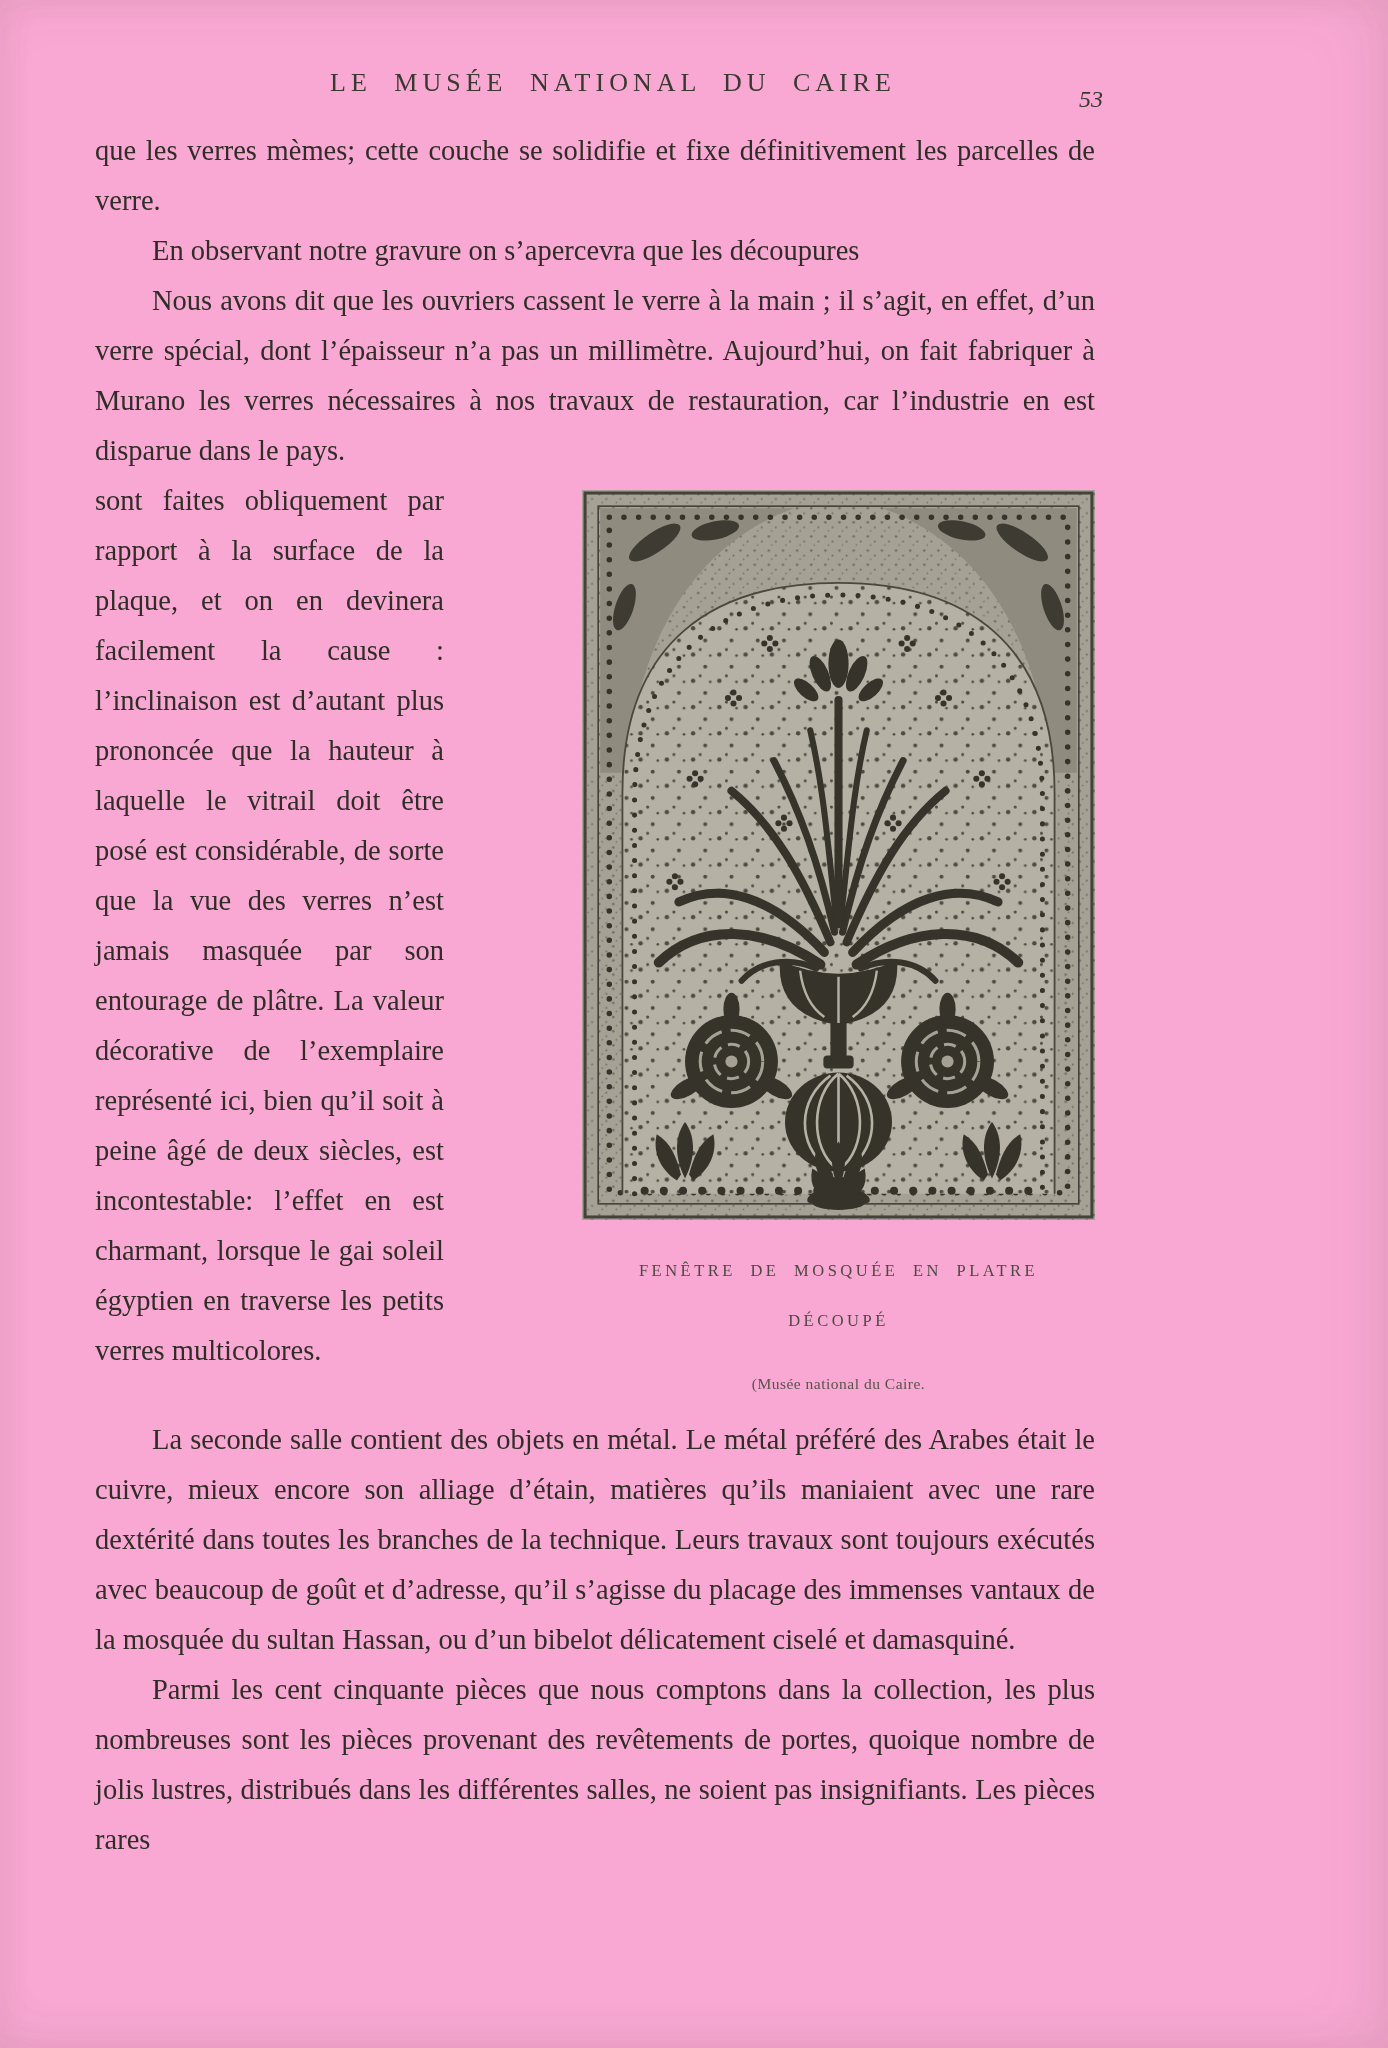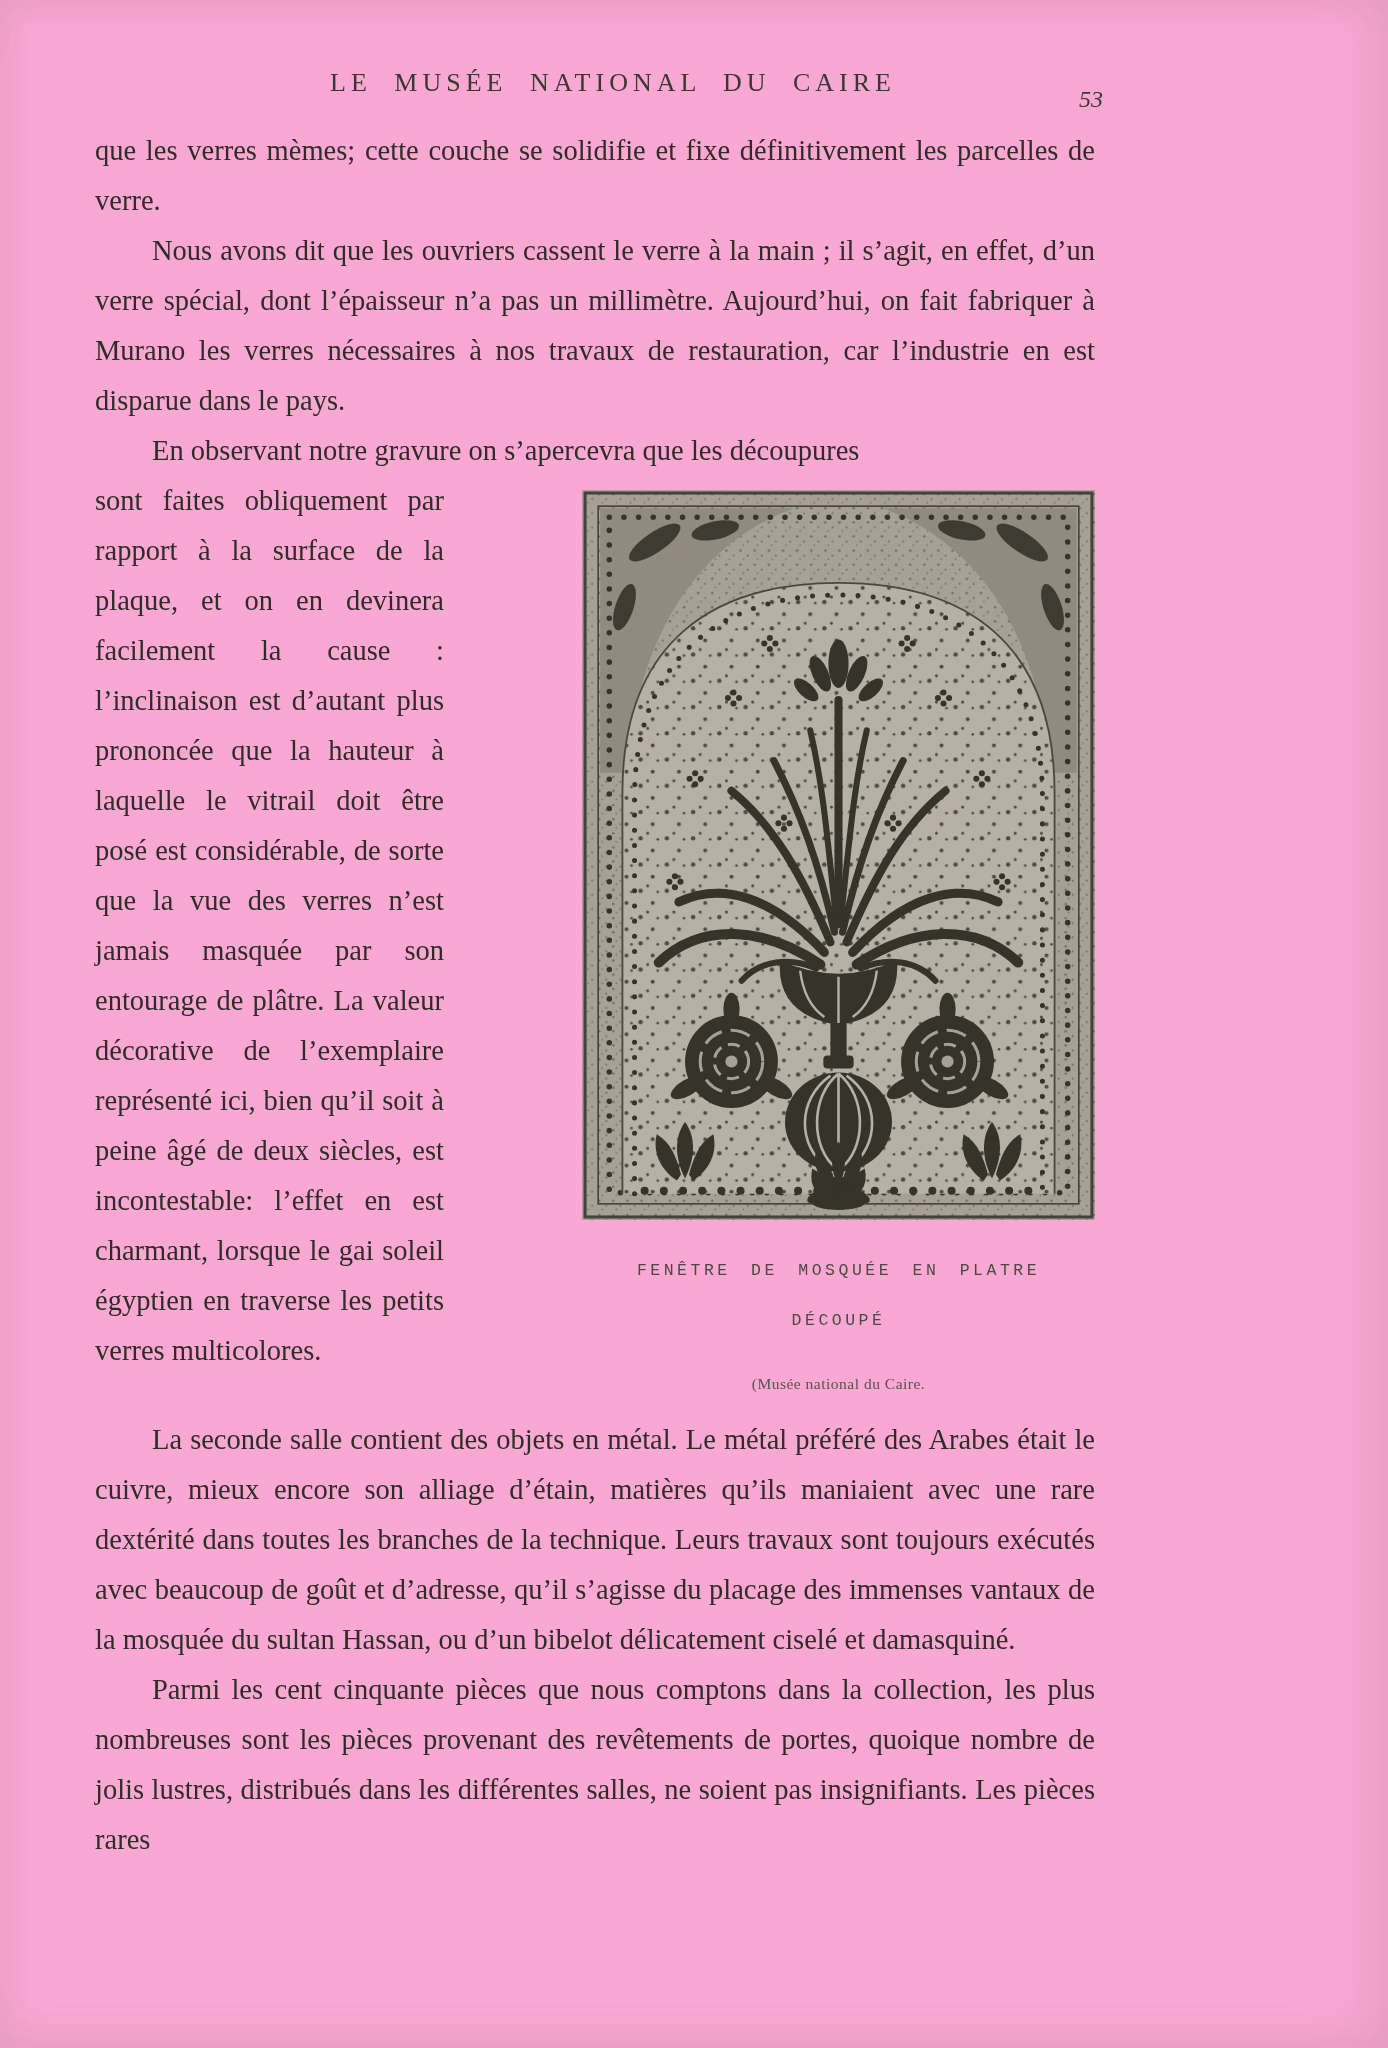--- a/index.html
+++ b/index.html
@@ -20,21 +20,21 @@
   }
   .page-num{position:absolute;right:-8px;top:18px;font-size:24px;color:#3a382f;font-style:italic;}
   .body-text{margin-top:18px;font-size:28.5px;line-height:50px;text-align:justify;}
   .body-text p{margin:0;text-indent:57px;}
   .body-text p.noindent{text-indent:0;}
   .fig{
     float:right;width:513px;margin-left:138px;margin-bottom:6px;margin-top:14px;
     text-align:center;
   }
   .fig svg{display:block;width:513px;height:730px;}
-  .fig-cap1{margin-top:26px;font-size:16.5px;letter-spacing:3.5px;word-spacing:7px;color:#4c4a40;text-indent:0;font-family:Liberation Mono, monospace;}
+  .fig-cap1{margin-top:26px;font-size:16.5px;letter-spacing:3.5px;word-spacing:7px;color:#4c4a40;text-indent:0;}
   .fig-cap2{margin-top:13px;font-size:15.5px;letter-spacing:.5px;color:#57544a;text-indent:0;}
   .section-head{
     margin:36px 0 20px 74px;font-size:22.5px;font-weight:normal;
     letter-spacing:4.5px;word-spacing:11px;color:#3a382f;white-space:nowrap;
   }
   .clearp{clear:both;}
 </style>
 </head>
 <body>
 
@@ -42,22 +42,22 @@
   <div class="content">
 
     <div class="running-head">
       <span class="head-title">LE MUSÉE NATIONAL DU CAIRE</span>
       <span class="page-num">53</span>
     </div>
 
     <div class="body-text">
 
       <p class="noindent">que les verres mèmes; cette couche se solidifie et fixe définitivement les parcelles de verre.</p>
+      <p>En observant notre gravure on s’apercevra que les découpures</p>
       <p>Nous avons dit que les ouvriers cassent le verre à la main ; il s’agit, en effet, d’un verre spécial, dont l’épaisseur n’a pas un millimètre. Aujourd’hui, on fait fabriquer à Murano les verres nécessaires à nos travaux de restauration, car l’industrie en est disparue dans le pays.</p>
-      <p>En observant notre gravure on s’apercevra que les découpures</p>
 
       <div class="fig">
         <svg viewBox="0 0 508 723" xmlns="http://www.w3.org/2000/svg" role="img">
           <defs>
             <pattern id="speck" width="14" height="14" patternUnits="userSpaceOnUse">
               <circle cx="3" cy="4" r="1.3" fill="#3e3c33"></circle>
               <circle cx="10" cy="9" r="1.0" fill="#3e3c33"></circle>
               <circle cx="6" cy="12.5" r="0.8" fill="#3e3c33"></circle>
             </pattern>
             <pattern id="dots2" width="26" height="26" patternUnits="userSpaceOnUse">

